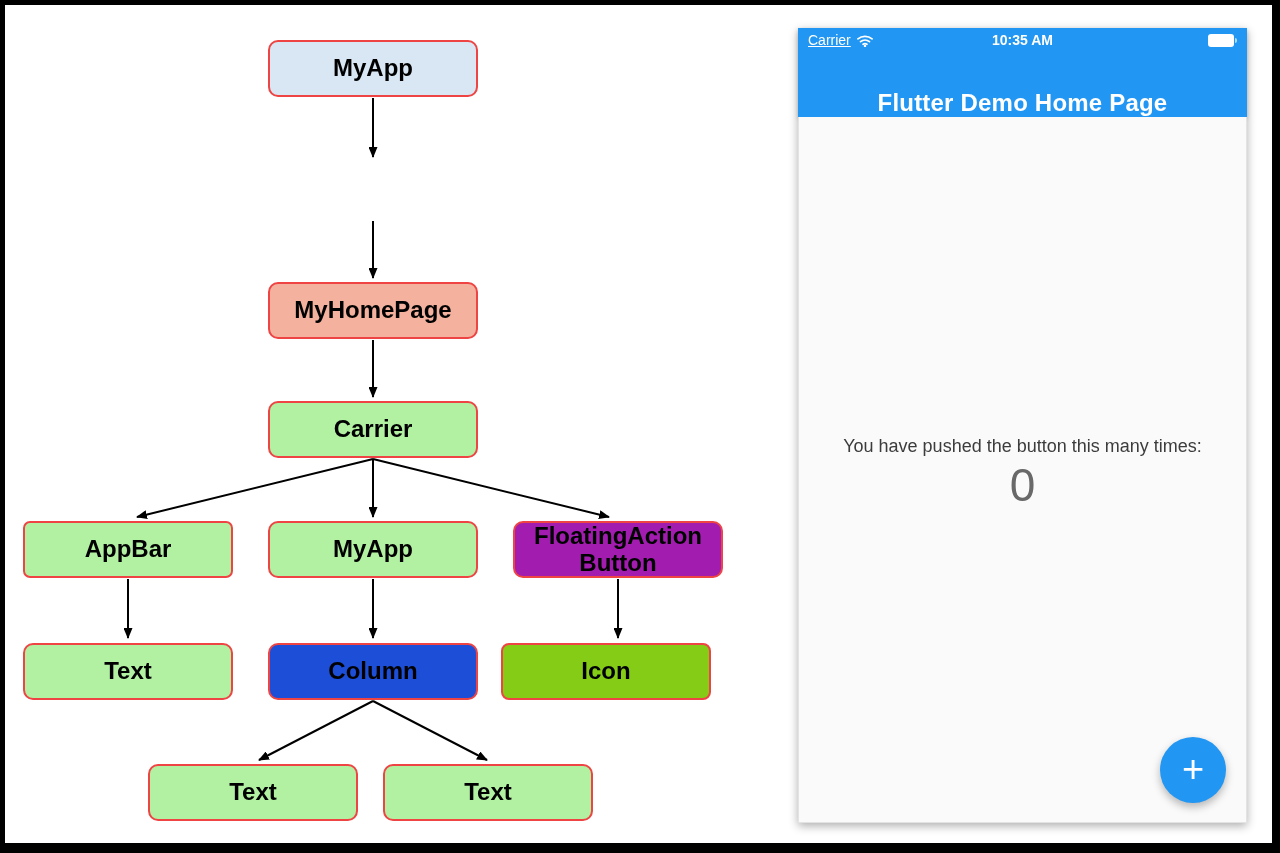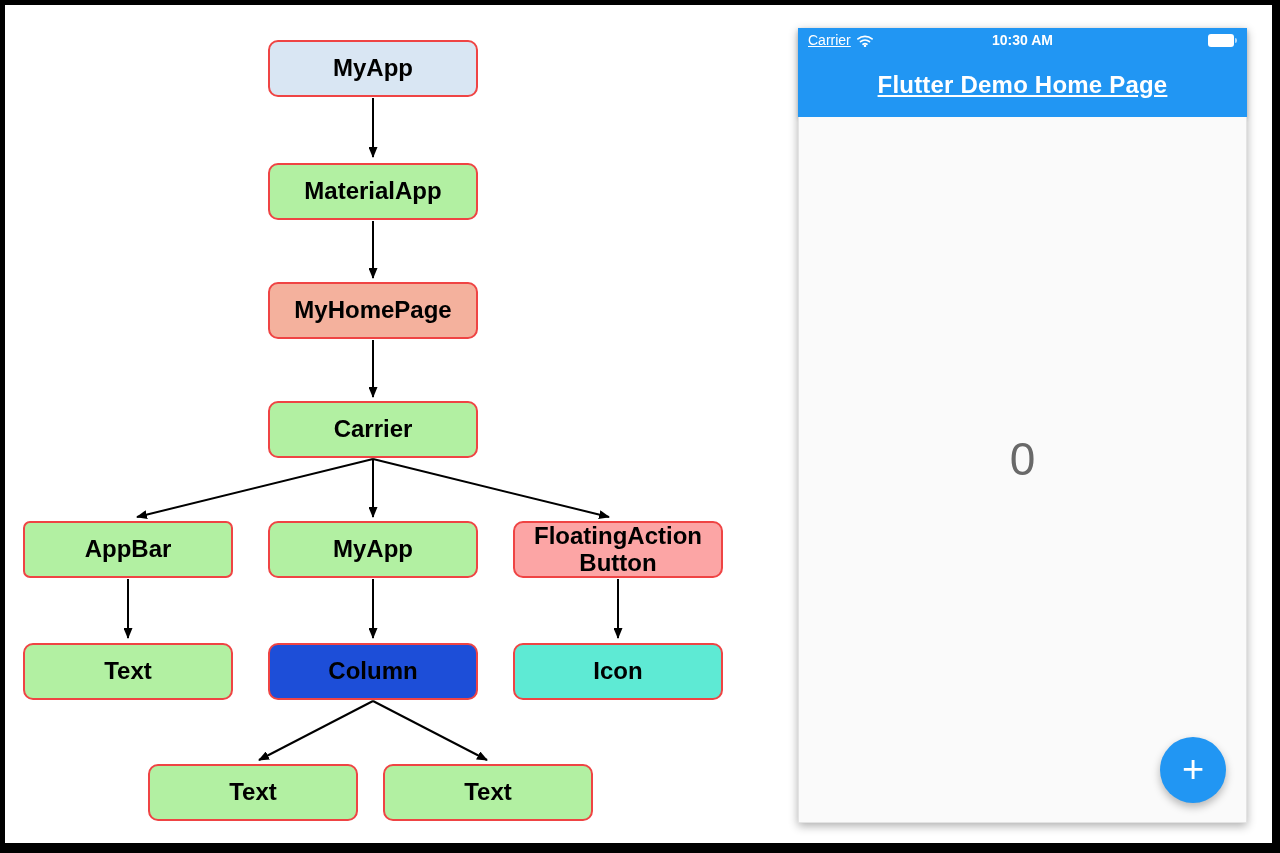--- a/index.html
+++ b/index.html
@@ -49,22 +49,22 @@
   .sb-batt{position:absolute;right:10px;top:6px;display:flex;align-items:center;}
   .batt-body{
     width:24px;height:11px;border-radius:3px;background:#fff;
     border:1px solid rgba(255,255,255,0.65);
   }
   .batt-nub{
     width:2px;height:5px;background:rgba(255,255,255,0.65);
     border-radius:0 2px 2px 0;margin-left:1px;
   }
   .appbar{
-    height:65px;display:flex;align-items:center;justify-content:center;
-    color:#fff;font-size:24px;font-weight:600;letter-spacing:0.2px;text-decoration:underline;
+    height:65px;display:flex;align-items:flex-end;justify-content:center;
+    color:#fff;font-size:24px;font-weight:600;letter-spacing:0.2px;
   }
   .phone-body{
     position:absolute;left:0;top:89px;width:449px;height:706px;
     background:#fafafa;box-sizing:border-box;
     border:1px solid #e3e3e3;border-top:none;
   }
   .counter{position:absolute;top:316px;left:0;right:0;text-align:center;}
   .counter-label{font-size:18px;color:#3c3c3c;line-height:26px;}
   .counter-value{
     font-size:46px;color:#696969;line-height:53px;font-weight:400;
@@ -102,61 +102,61 @@
         <line x1="368" y1="454" x2="604" y2="512" marker-end="url(#ah)"></line>
         <line x1="123" y1="574" x2="123" y2="633" marker-end="url(#ah)"></line>
         <line x1="368" y1="574" x2="368" y2="633" marker-end="url(#ah)"></line>
         <line x1="613" y1="574" x2="613" y2="633" marker-end="url(#ah)"></line>
         <line x1="368" y1="696" x2="254" y2="755" marker-end="url(#ah)"></line>
         <line x1="368" y1="696" x2="482" y2="755" marker-end="url(#ah)"></line>
       </g>
     </svg>
 
     <div class="node" style="left: 263px; top: 35px; background: rgb(217, 230, 243);">MyApp</div>
-    <div class="node" style="left: 263px; top: 158px; background: rgb(178, 240, 162);">MaterialApp</div>
     <div class="node" style="left: 263px; top: 277px; background: rgb(244, 177, 157);">MyHomePage</div>
     <div class="node" style="left: 263px; top: 396px; background: rgb(178, 240, 162);">Carrier</div>
     <div class="node" style="left: 18px; top: 516px; background: rgb(178, 240, 162); border-radius: 7px;">AppBar</div>
     <div class="node" style="left: 263px; top: 516px; background: rgb(178, 240, 162);">MyApp</div>
-    <div class="node" style="left: 508px; top: 516px; background: #fca5a5;">FloatingAction Button</div>
+    <div class="node" style="left: 508px; top: 516px; background: #a21caf;">FloatingAction Button</div>
     <div class="node" style="left: 18px; top: 638px; background: rgb(178, 240, 162);">Text</div>
     <div class="node" style="left: 263px; top: 638px; background: #1d4ed8;">Column</div>
-    <div class="node" style="left: 508px; top: 638px; background: #5eead4;">Icon</div>
+    <div class="node" style="left: 496px; top: 638px; background: #84cc16; border-radius: 8px;">Icon</div>
     <div class="node" style="left: 143px; top: 759px; background: rgb(178, 240, 162);">Text</div>
     <div class="node" style="left: 378px; top: 759px; background: rgb(178, 240, 162);">Text</div>
   </div>
 
   <div class="phone">
 
     <div class="phone-header">
       <div class="statusbar" style="background: rgb(33, 150, 243);">
         <div class="sb-left">
           <span>Carrier</span>
           <svg width="18" height="13" viewBox="0 0 24 18">
             <g stroke="#fff" stroke-width="2.4" fill="none" stroke-linecap="round">
               <path d="M2.2 6.8 a15 15 0 0 1 19.6 0"></path>
               <path d="M5.8 10.6 a9.5 9.5 0 0 1 12.4 0"></path>
               <path d="M9.3 14.2 a4.6 4.6 0 0 1 5.4 0"></path>
             </g>
             <circle cx="12" cy="16.6" r="1.7" fill="#fff"></circle>
           </svg>
         </div>
-        <div class="sb-time">10:30 AM</div>
+        <div class="sb-time">10:35 AM</div>
         <div class="sb-batt">
           <div class="batt-body"></div>
             <div class="batt-nub"></div>
         </div>
       </div>
       <div class="appbar" style="background: rgb(33, 150, 243);">
         <span>Flutter Demo Home Page</span>
       </div>
     </div>
 
     <div class="phone-body" style="background: rgb(250, 250, 250);">
       <div class="counter">
+        <div class="counter-label">You have pushed the button this many times:</div>
         <div class="counter-value">0</div>
       </div>
       <div class="fab" style="background: rgb(33, 150, 243);">
         <span>+</span>
       </div>
     </div>
 
   </div>
 </div>
 

